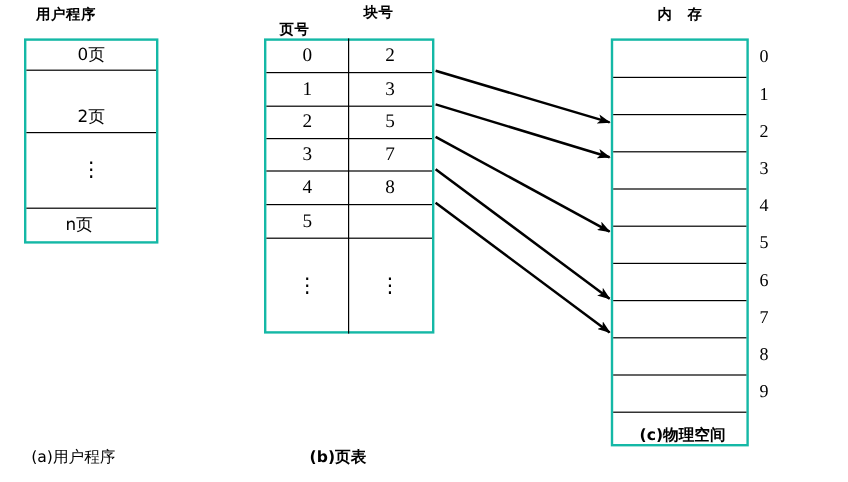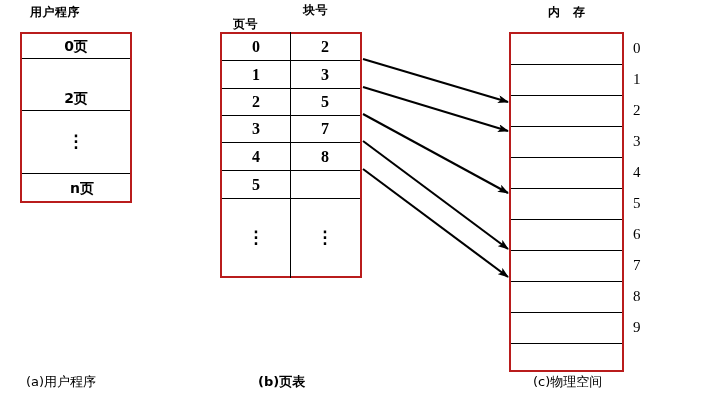--- a/index.html
+++ b/index.html
@@ -39,23 +39,22 @@
     font-family: "Liberation Serif", "DejaVu Serif", serif;
     font-size: 15px;
     line-height: 1;
     white-space: nowrap;
   }
 
   
   .box {
     position: absolute;
     box-sizing: border-box;
-    border: 2px solid #b91c1c;
+    border: 2px solid #14b8a6;
     background: #fff;
-    font-weight: bold;
   }
   .cell {
     position: absolute;
     box-sizing: border-box;
     display: flex;
     align-items: center;
     justify-content: center;
     font-size: 15px;
     line-height: 1;
     border-bottom: 1.6px solid #000;
@@ -106,21 +105,21 @@
   <div class="box" style="left:20px; top:32px; width:112px; height:171px;">
     <div class="cell" style="left:0; top:0; width:108px; height:25px;">
       <span class="cjk">0页</span>
     </div>
     <div class="cell" style="left:0; top:51px; width:108px; height:26px;">
       <span class="cjk">2页</span>
     </div>
     <div class="cell" style="left:0; top:77px; width:108px; height:63px;">
       <span class="vdots">⋮</span>
     </div>
-    <div class="cell last" style="left:16px; top:140px; width:88px; height:27px;">
+    <div class="cell last" style="left:0; top:140px; width:88px; height:27px;">
       <span class="cjk">n页</span>
     </div>
   </div>
 
   <div class="caption" style="left:26px; top:375px;">(a)用户程序</div>
 
   <div class="hdr" style="left:233px; top:18px;">页号</div>
   <div class="hdr" style="left:303px; top:4px;">块号</div>
 
   <div class="box" style="left:220px; top:32px; width:142px; height:246px;">
@@ -199,21 +198,21 @@
   <div class="rownum" style="left:633px; top:72px;">1</div>
   <div class="rownum" style="left:633px; top:103px;">2</div>
   <div class="rownum" style="left:633px; top:134px;">3</div>
   <div class="rownum" style="left:633px; top:165px;">4</div>
   <div class="rownum" style="left:633px; top:196px;">5</div>
   <div class="rownum" style="left:633px; top:227px;">6</div>
   <div class="rownum" style="left:633px; top:258px;">7</div>
   <div class="rownum" style="left:633px; top:289px;">8</div>
   <div class="rownum" style="left:633px; top:320px;">9</div>
 
-  <div class="caption" style="left:533px; top:375px;">(c)物理空间</div>
+  <div class="caption" style="left:533px; top:357px;font-weight:bold;">(c)物理空间</div>
 
   <svg id="arrows" viewBox="0 0 707 402">
     <defs>
       <marker id="ah" markerWidth="11" markerHeight="8" refX="10" refY="4" orient="auto" markerUnits="userSpaceOnUse">
         <path d="M0,0 L11,4 L0,8 L2.6,4 Z" fill="#000"></path>
       </marker>
     </defs>
     <g stroke="#000" stroke-width="2.1" fill="none" marker-end="url(#ah)">
       <line x1="363" y1="59" x2="508" y2="102"></line>
       <line x1="363" y1="87" x2="508" y2="131"></line>

